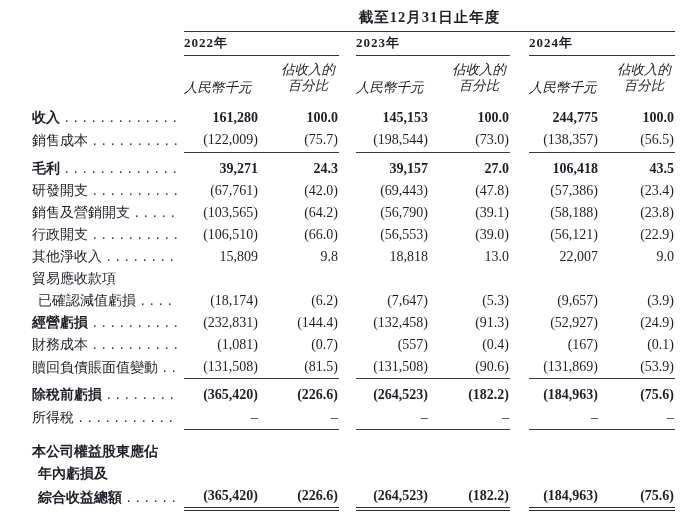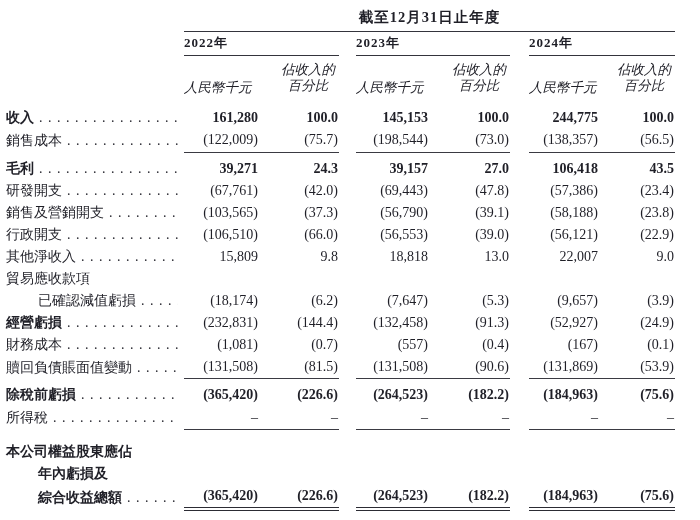--- a/index.html
+++ b/index.html
@@ -54,21 +54,21 @@
     font-size: 13.5px;
     padding: 6px 4px 12px 0;
     vertical-align: bottom;
     white-space: nowrap;
   }
   .unit-pct { text-align: right; font-style: italic; font-size: 13.5px; padding: 6px 4px 12px 0; vertical-align: bottom; }
   .unit-pct .blk { display: inline-block; text-align: center; line-height: 1.25; }
   .unit-pct .blk span { display: block; }
 
   
-  td.lbl { text-align: left; padding-left: 6px; padding-right: 6px; white-space: nowrap; }
+  td.lbl { text-align: left; padding-left: 32px; padding-right: 6px; white-space: nowrap; }
   td.lbl .cellflex { display: flex; align-items: baseline; }
   td.lbl.ind { padding-left: 38px; }
   td.lbl.b .lbl-text { font-weight: bold; }
   .leader {
     flex: 1 1 auto;
     overflow: hidden;
     white-space: nowrap;
     font-weight: normal;
     padding-left: 5px;
     letter-spacing: 1px;
@@ -194,21 +194,21 @@
           <td class="num">(23.4)</td>
         </tr>
         <tr>
           <td class="lbl">
             <span class="cellflex">
               <span class="lbl-text">銷售及營銷開支</span>
               <span class="leader">. . . . . . . . . . . . . . . . . . . . . . . . . . . .</span>
             </span>
           </td>
           <td class="num">(103,565)</td>
-          <td class="num">(37.3)</td>
+          <td class="num">(64.2)</td>
           <td></td>
           <td class="num">(56,790)</td>
           <td class="num">(39.1)</td>
           <td></td>
           <td class="num">(58,188)</td>
           <td class="num">(23.8)</td>
         </tr>
         <tr>
           <td class="lbl">
             <span class="cellflex">

